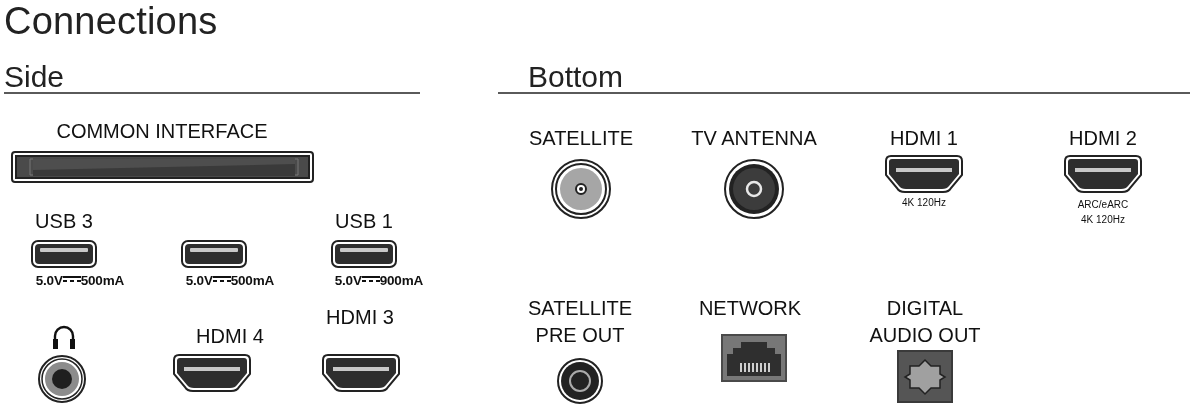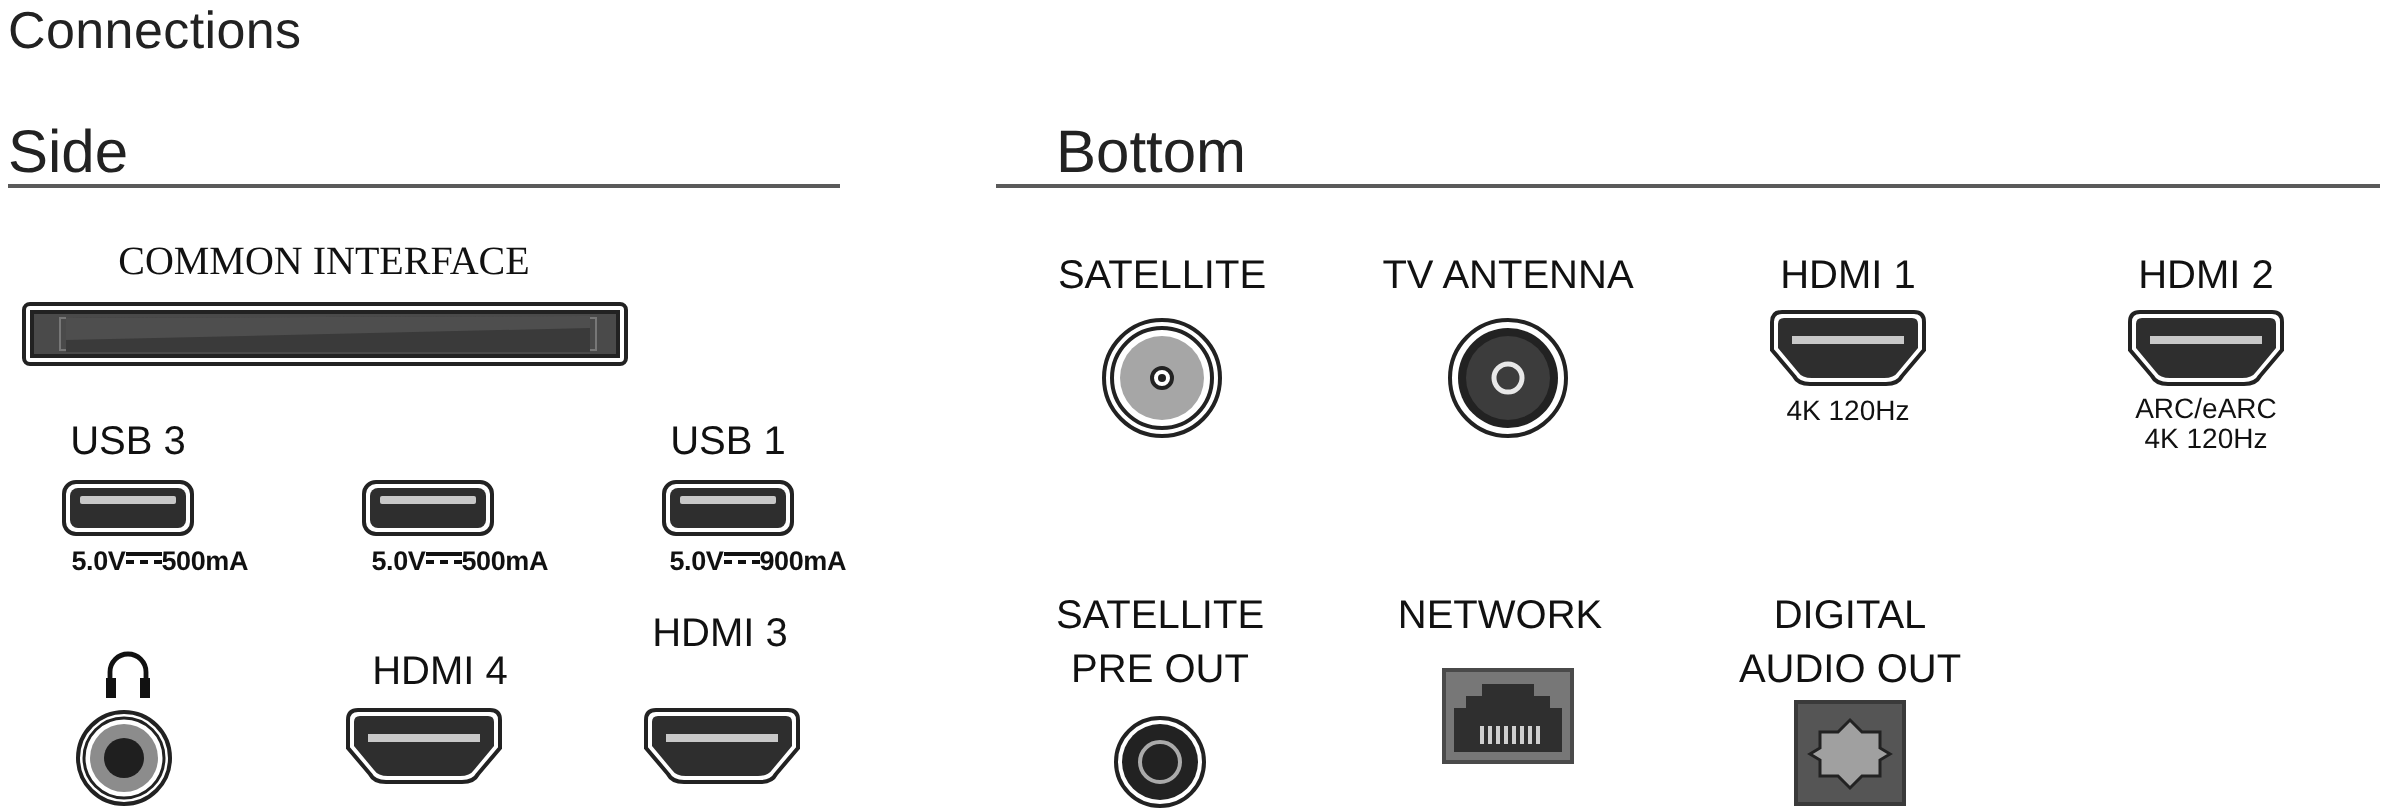--- a/index.html
+++ b/index.html
@@ -1,38 +1,38 @@
 <!DOCTYPE html>
 <html><head>
 <meta charset="utf-8">
 <style>
   html, body { margin:0; padding:0; background:#ffffff; }
   body { width:1200px; height:405px; position:relative; overflow:hidden;
          font-family:"Liberation Sans", sans-serif; color:#1a1a1a; }
   .abs { position:absolute; }
-  .title { left:4px; top:0px; font-size:26px; font-weight:300; letter-spacing:0.2px; color:#222; }
+  .title { left:4px; top:0px; font-size:38px; font-weight:300; letter-spacing:0.2px; color:#222; }
   .section { font-size:30px; color:#222; }
   .divider { height:2px; background:#5a5a5a; }
   .label { font-size:20px; text-align:center; white-space:nowrap; color:#111; }
-  .sublabel { font-size:14px; text-align:center; white-space:nowrap; color:#111; }
+  .sublabel { font-size:10px; text-align:center; white-space:nowrap; color:#111; }
   .spec { font-size:13.5px; font-weight:bold; text-align:right; white-space:nowrap; color:#111; letter-spacing:-0.2px; }
   .spec .dc { display:inline-block; width:18px; vertical-align:middle; position:relative; top:-2px; }
   .spec .dc i { display:block; height:2px; background:#111; margin:2px 0; }
   .spec .dc i.dash { background:repeating-linear-gradient(90deg,#111 0 4px,transparent 4px 7px); }
   svg { display:block; }
 </style>
 </head>
 <body>
 
 <div class="abs title">Connections</div>
 
 <div class="abs section" style="left:4px; top:60px;">Side</div>
 <div class="abs divider" style="left:4px; top:92px; width:416px;"></div>
 
-<div class="abs label" style="left:12px; top:120px; width:300px;font-family:Liberation Serif, serif;">COMMON INTERFACE</div>
+<div class="abs label" style="left:12px; top:120px; width:300px;">COMMON INTERFACE</div>
 <div class="abs" style="left:11px; top:151px;">
   <svg width="303" height="32" viewBox="0 0 303 32">
     <rect x="1" y="1" width="301" height="30" rx="3" fill="#fff" stroke="#222" stroke-width="2"></rect>
     <rect x="4" y="4" width="295" height="24" fill="#222"></rect>
     <rect x="6" y="6" width="291" height="20" fill="#4a4a4a"></rect>
     <path d="M22 8 L284 7 L284 25 L22 25 Z" fill="#3a3a3a"></path>
     <path d="M22 8 L284 7 L284 13 L22 19 Z" fill="#5c5c5c" opacity="0.6"></path>
     <path d="M22 8 L19 8 L19 24 L22 24" fill="none" stroke="#777" stroke-width="1"></path>
     <path d="M284 8 L287 8 L287 24 L284 24" fill="none" stroke="#777" stroke-width="1"></path>
   </svg>
@@ -77,21 +77,21 @@
 </div>
 <div class="abs" style="left:38px; top:355px;">
   <svg width="48" height="48" viewBox="0 0 48 48">
     <circle cx="24" cy="24" r="23" fill="#fff" stroke="#222" stroke-width="2"></circle>
     <circle cx="24" cy="24" r="20" fill="none" stroke="#222" stroke-width="1.5"></circle>
     <circle cx="24" cy="24" r="17" fill="#8c8c8c"></circle>
     <circle cx="24" cy="24" r="10" fill="#1f1f1f"></circle>
   </svg>
 </div>
 
-<div class="abs label" style="left:170px; top:325px; width:100px;">HDMI 4</div>
+<div class="abs label" style="left:180px; top:325px; width:100px;">HDMI 4</div>
 <div class="abs label" style="left:310px; top:306px; width:100px;">HDMI 3</div>
 
 <div class="abs" style="left:173px; top:354px;">
   <svg width="78" height="38" viewBox="0 0 78 38">
       <path d="M6 1 H72 Q77 1 77 6 V20 L66 33 Q64 37 58 37 H20 Q14 37 12 33 L1 20 V6 Q1 1 6 1 Z" fill="#fff" stroke="#222" stroke-width="2"></path>
       <path d="M7 4 H71 Q74 4 74 7 V19 L64 31 Q62 34 57 34 H21 Q16 34 14 31 L4 19 V7 Q4 4 7 4 Z" fill="#2e2e2e"></path>
       <rect x="11" y="13" width="56" height="4" fill="#c8c8c8"></rect>
     </svg>
 </div>
 <div class="abs" style="left:322px; top:354px;">

